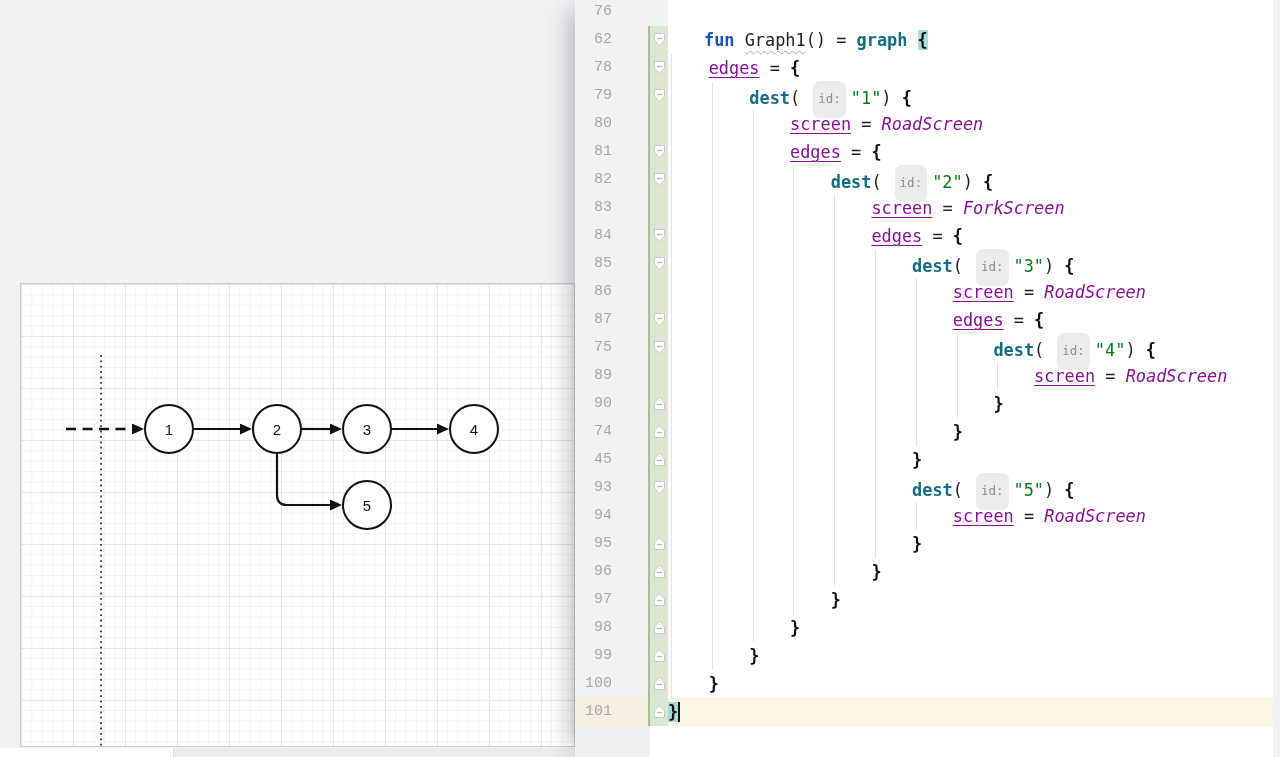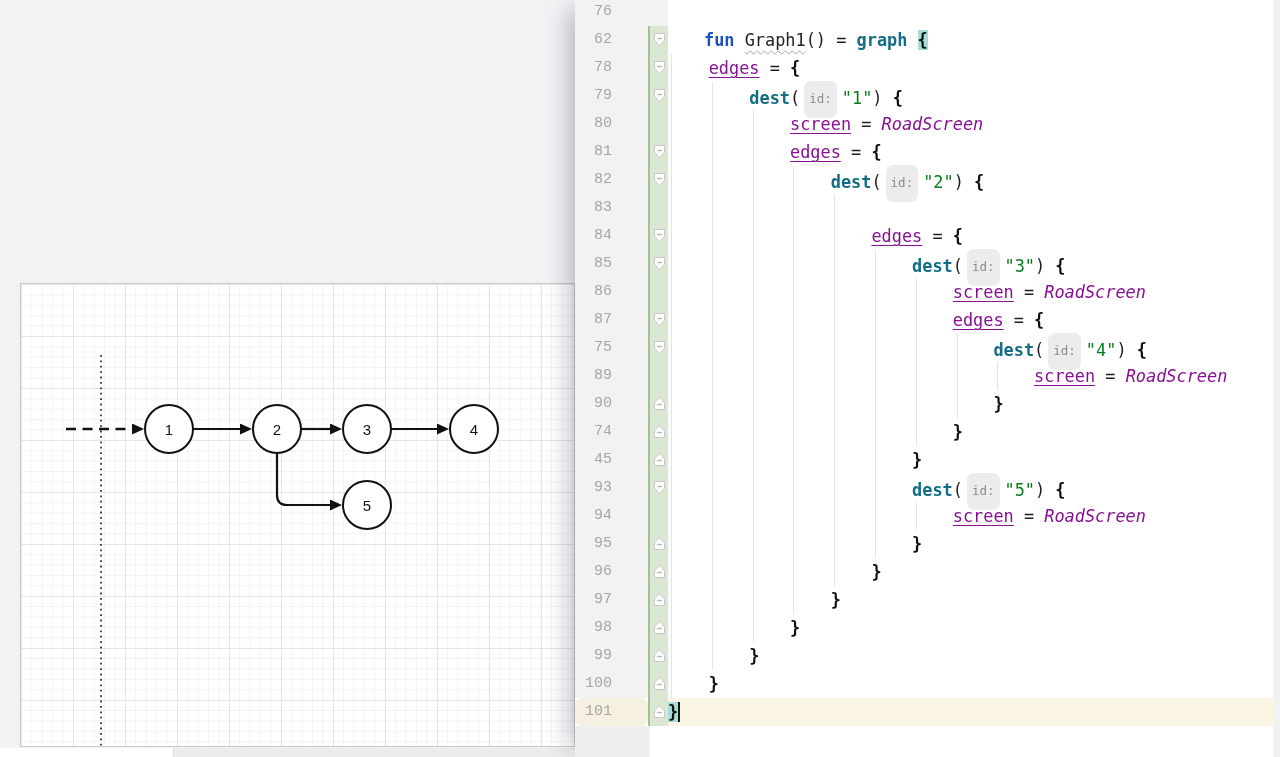--- a/index.html
+++ b/index.html
@@ -28,39 +28,39 @@
           box-shadow:-16px 0 22px -10px rgba(30,35,50,.28);}
   .rows{position:absolute;left:0;top:-2px;right:0;}
   .row{display:flex;height:28px;}
   .num{width:73px;box-sizing:border-box;background:#F2F2F2;color:#A6A6A6;
        font:15px/28px "Liberation Mono",monospace;text-align:right;padding-right:36px;}
   .band{width:20px;height:28px;box-sizing:border-box;background:#F2F2F2;position:relative;}
   .band.chg{background:#D9E7D3;border-left:2px solid #A2C295;}
   .band svg{position:absolute;left:3px;top:6px;}
   .code{flex:1;white-space:pre;font-family:"DejaVu Sans Mono",monospace;
         font-size:16.9px;line-height:28px;color:#1F1F1F;}
-  .row.cur .num{background:#F5F0DF;border-radius:7px;}
+  .row.cur .num{background:#F5F0DF;}
   .row.cur .band{background:#D9E7D3;}
   .row.cur .code{background:#FBF6E4;}
   .below-gutter{position:absolute;left:0;top:726px;width:75px;height:31px;background:#EFEFEF;}
 
   .guide{position:absolute;width:1px;background:#E4E4E4;}
 
   
   .kw{color:#1A50C8;font-weight:700;margin-left:36px;}
   .fn{color:#136D84;font-weight:600;}
   .prop{color:#871094;text-decoration:underline;text-decoration-thickness:1.3px;text-underline-offset:3px;}
   .obj{color:#871094;font-style:italic;}
   .str{color:#067D17;}
   .br{color:#111;font-weight:700;}
   .bhl{color:#111;font-weight:700;background:#A9DBD8;}
   .wavy{color:#222;text-decoration:underline wavy #A8A8A8 1px;text-underline-offset:4px;}
   .pl{color:#1F1F1F;}
   .hint{display:inline-block;font:12.5px/1 "DejaVu Sans Mono",monospace;color:#8C8C8C;
-        background:#ECECEC;border-radius:7px;padding:12px 5px;margin:0 5px 0 4px;position:relative;top:-1px;}
+        background:#ECECEC;border-radius:7px;padding:12px 5px;margin:0 5px 0 13px;position:relative;top:-1px;}
   .caret{display:inline-block;width:2px;height:20px;background:#151515;vertical-align:-4px;}
 </style>
 </head>
 <body>
 
 <div class="canvas-bg"></div>
 <div class="grid-panel">
   <svg id="graph-svg" width="553" height="462" viewBox="0 0 553 462">
       <defs>
         <marker id="arrow" markerWidth="13" markerHeight="11" refX="1" refY="5.5" orient="auto" markerUnits="userSpaceOnUse">
@@ -158,20 +158,21 @@
           <svg width="13" height="15" viewBox="0 0 13 15">
     <path d="M1.5 1.5 H11.5 V8.2 L6.5 13.5 L1.5 8.2 Z" fill="#FFFFFF" stroke="#C7C7C7" stroke-width="1"></path>
     <line x1="4" y1="6.5" x2="9" y2="6.5" stroke="#B9B9B9" stroke-width="1.4"></line>
           </svg>
         </div>
         <div class="code">                <span class="fn">dest</span><span class="pl">(</span><span class="hint">id:</span><span class="str">"2"</span><span class="pl">) </span><span class="br">{</span></div>
       </div>
       <div class="row">
         <div class="num">83</div>
         <div class="band chg"></div>
+        <div class="code">                    <span class="prop">screen</span><span class="pl"> = </span><span class="obj">ForkScreen</span></div>
       </div>
       <div class="row">
         <div class="num">84</div>
         <div class="band chg">
           <svg width="13" height="15" viewBox="0 0 13 15">
     <path d="M1.5 1.5 H11.5 V8.2 L6.5 13.5 L1.5 8.2 Z" fill="#FFFFFF" stroke="#C7C7C7" stroke-width="1"></path>
     <line x1="4" y1="6.5" x2="9" y2="6.5" stroke="#B9B9B9" stroke-width="1.4"></line>
           </svg>
         </div>
         <div class="code">                    <span class="prop">edges</span><span class="pl"> = </span><span class="br">{</span></div>

